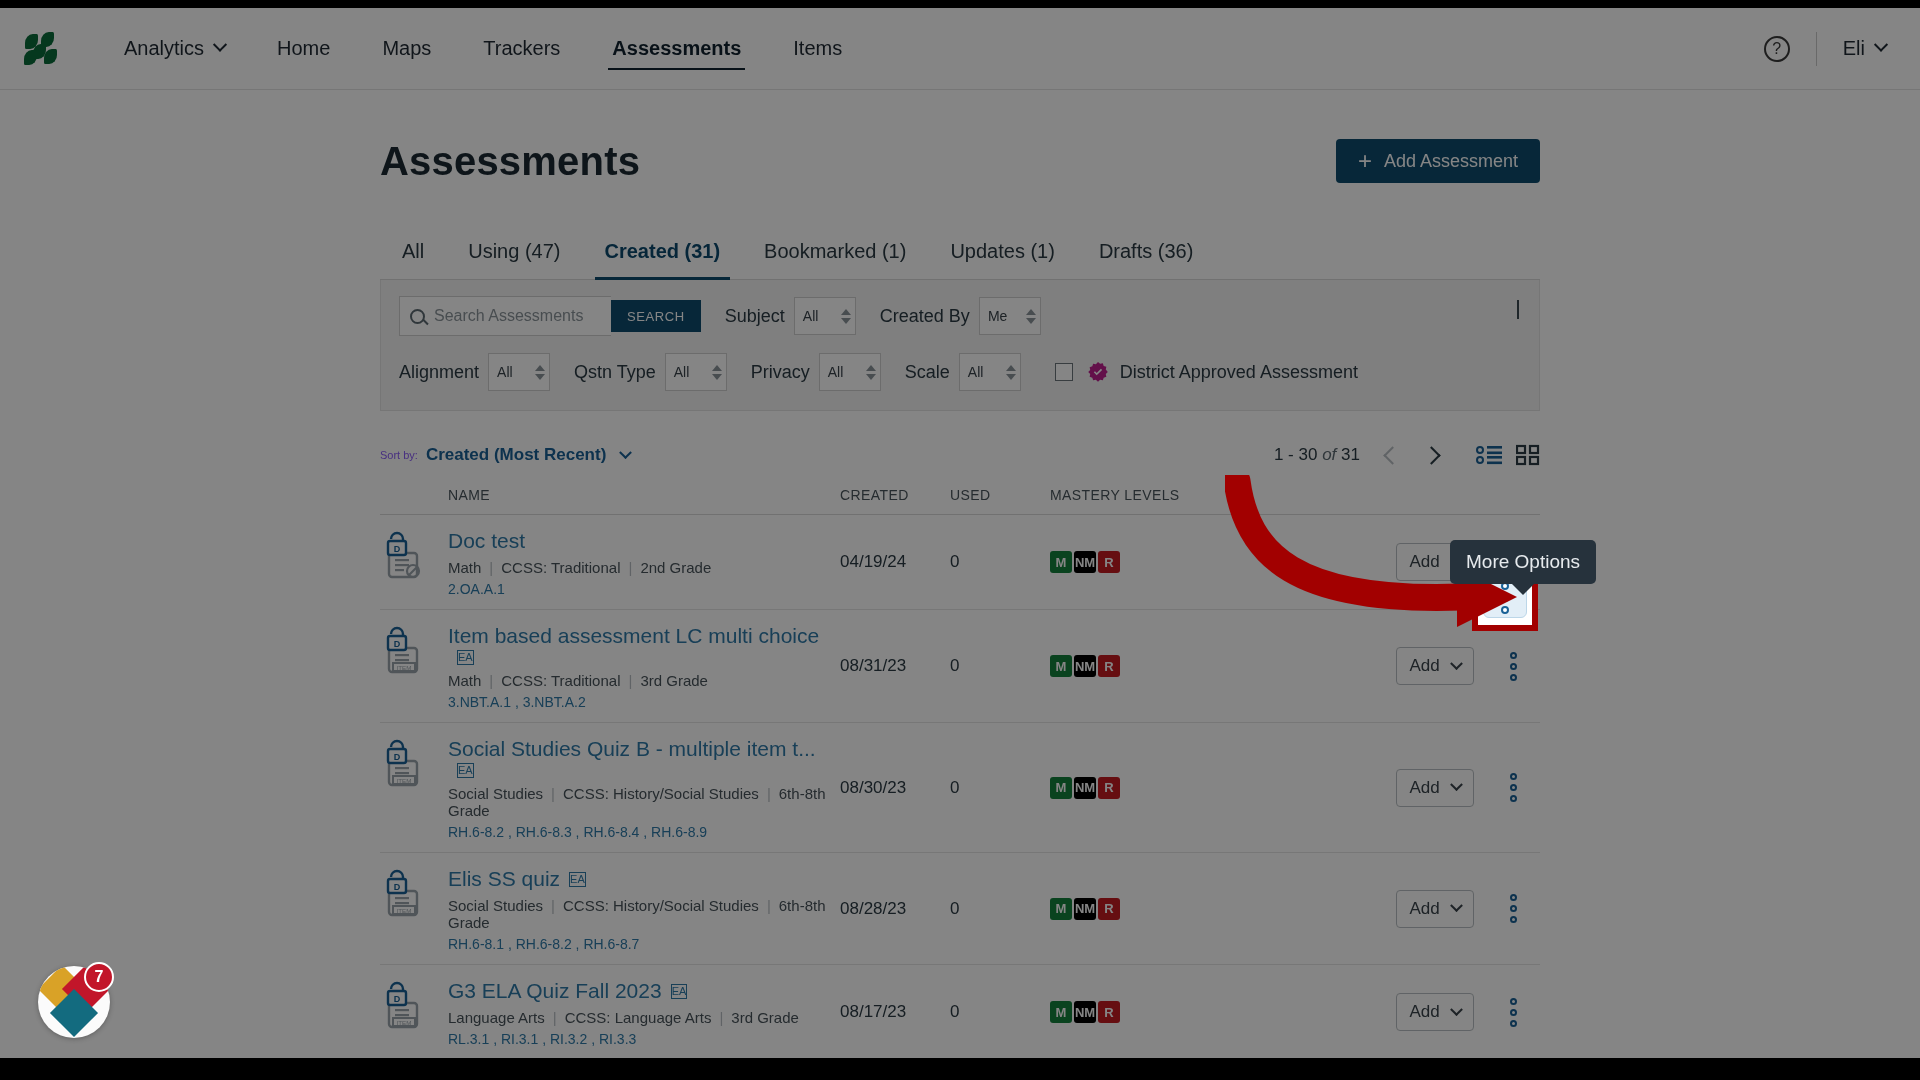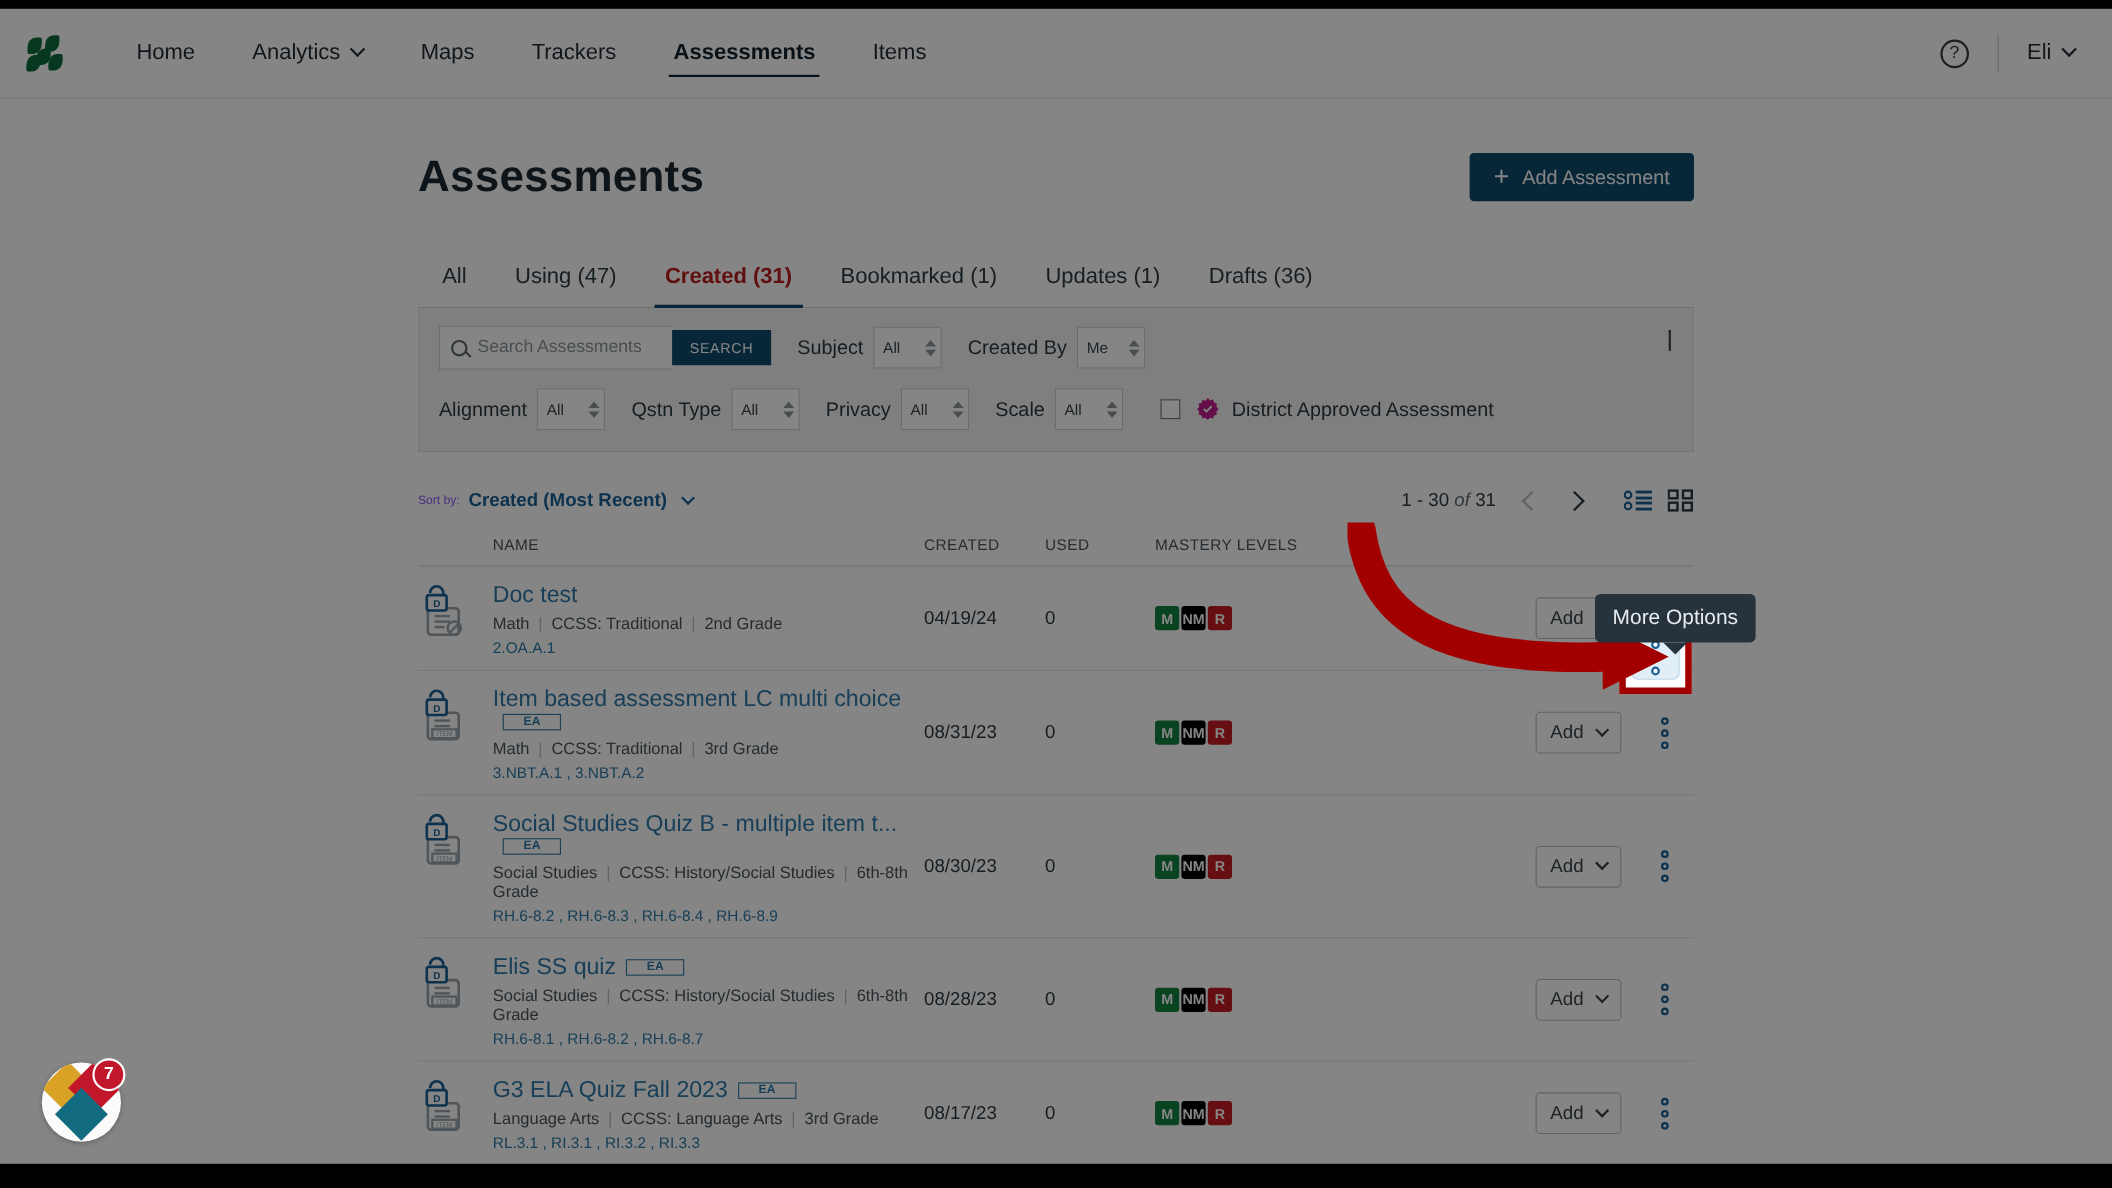--- a/index.html
+++ b/index.html
@@ -69,21 +69,21 @@
     font-family: "Liberation Sans", sans-serif;
   }
   #add-assessment .plus { font-size: 24px; margin-right: 12px; font-weight: 300; line-height: 1; }
 
   
   #tabs { display: flex; align-items: flex-end; margin-top: 50px; border-bottom: 1px solid #d8d8d8; }
   .tab {
     position: relative; padding: 0 22px 16px 22px; font-size: 20px;
     color: #2b3a43; cursor: pointer; white-space: nowrap;
   }
-  .tab.active { font-weight: bold; color: #b91c1c; }
+  .tab.active { font-weight: bold; color: #0c4a6e; }
   .tab.active:after {
     content: ""; position: absolute; left: 12px; right: 12px; bottom: -2px;
     height: 4px; background: #0e4c6e;
   }
 
   
   #filters { background: #f3f3f3; border: 1px solid #e2e2e2; border-top: none;
              padding: 14px 18px 16px 18px; position: relative; }
   .frow { display: flex; align-items: center; height: 44px; }
   .frow + .frow { margin-top: 12px; }
@@ -148,22 +148,22 @@
   .col-actions { flex: 1; }
 
   .row { display: flex; align-items: center; min-height: 76px; border-bottom: 1px solid #e4e4e4;
          position: relative; }
   .row .namecell { width: 460px; display: flex; align-items: flex-start; padding: 12px 0 12px 0; }
   .doc-icon { width: 52px; height: 52px; flex: none; margin-right: 16px; }
   .ntext { padding-top: 2px; }
   .ttl { font-size: 21px; color: #2f7aa8; cursor: pointer; display: inline; vertical-align: middle; }
   .ea {
     display: inline-flex; align-items: center; justify-content: center;
-    border: 1.4px solid #2f7aa8; color: #2f7aa8; font-size: 11px; font-weight: bold;
-    padding: 1px 18px; margin-left: 9px; vertical-align: middle; line-height: 1;
+    border: 1.4px solid #2f7aa8; color: #2f7aa8; font-size: 11px; font-weight: normal;
+    padding: 1px 0; margin-left: 9px; vertical-align: middle; line-height: 1;
   }
   .meta { font-size: 15px; color: #48535a; margin-top: 6px; }
   .meta .sep { color: #b9bfc3; margin: 0 8px; }
   .stds { font-size: 14px; color: #2f7aa8; margin-top: 5px; cursor: pointer; }
   .created { width: 110px; font-size: 17px; color: #2b3a43; }
   .used { width: 100px; font-size: 17px; color: #2b3a43; }
   .mastery { width: 290px; display: flex; gap: 2px; }
   .mb { width: 22px; height: 22px; border-radius: 3px; color: #fff; font-size: 13px;
         font-weight: bold; display: flex; align-items: center; justify-content: center; }
   .mb.m { background: #15803d; }
@@ -231,25 +231,25 @@
     <div id="logo">
       <span class="leaf" style="left:1px;  top:2px;"></span>
       <span class="leaf" style="left:17px; top:0px;"></span>
       <span class="leaf" style="left:9px;  top:12px;"></span>
       <span class="leaf" style="left:0px;  top:18px;"></span>
       <span class="leaf" style="left:20px; top:17px;"></span>
     </div>
 
     <div class="navlinks">
       <div class="navlink">
-        <span>Home</span>
-      </div>
-      <div class="navlink">
         <span>Analytics</span>
         <span class="caret-down"></span>
+      </div>
+      <div class="navlink">
+        <span>Home</span>
       </div>
       <div class="navlink">
         <span>Maps</span>
       </div>
       <div class="navlink">
         <span>Trackers</span>
       </div>
       <div class="navlink active">
         <span>Assessments</span>
       </div>

